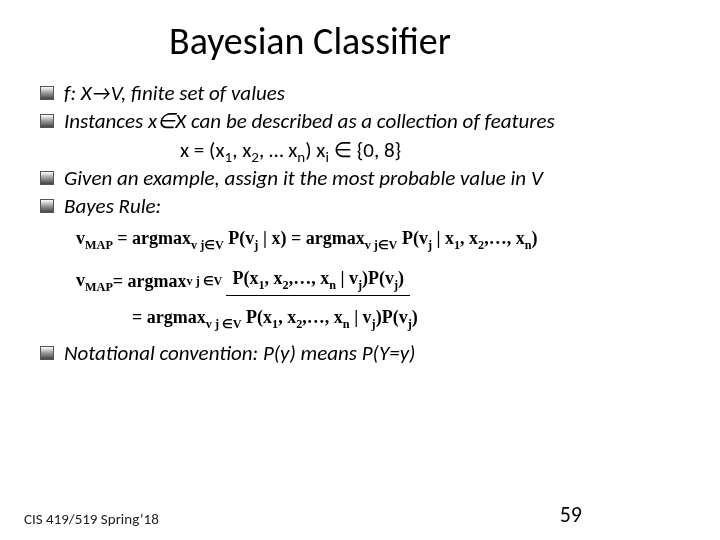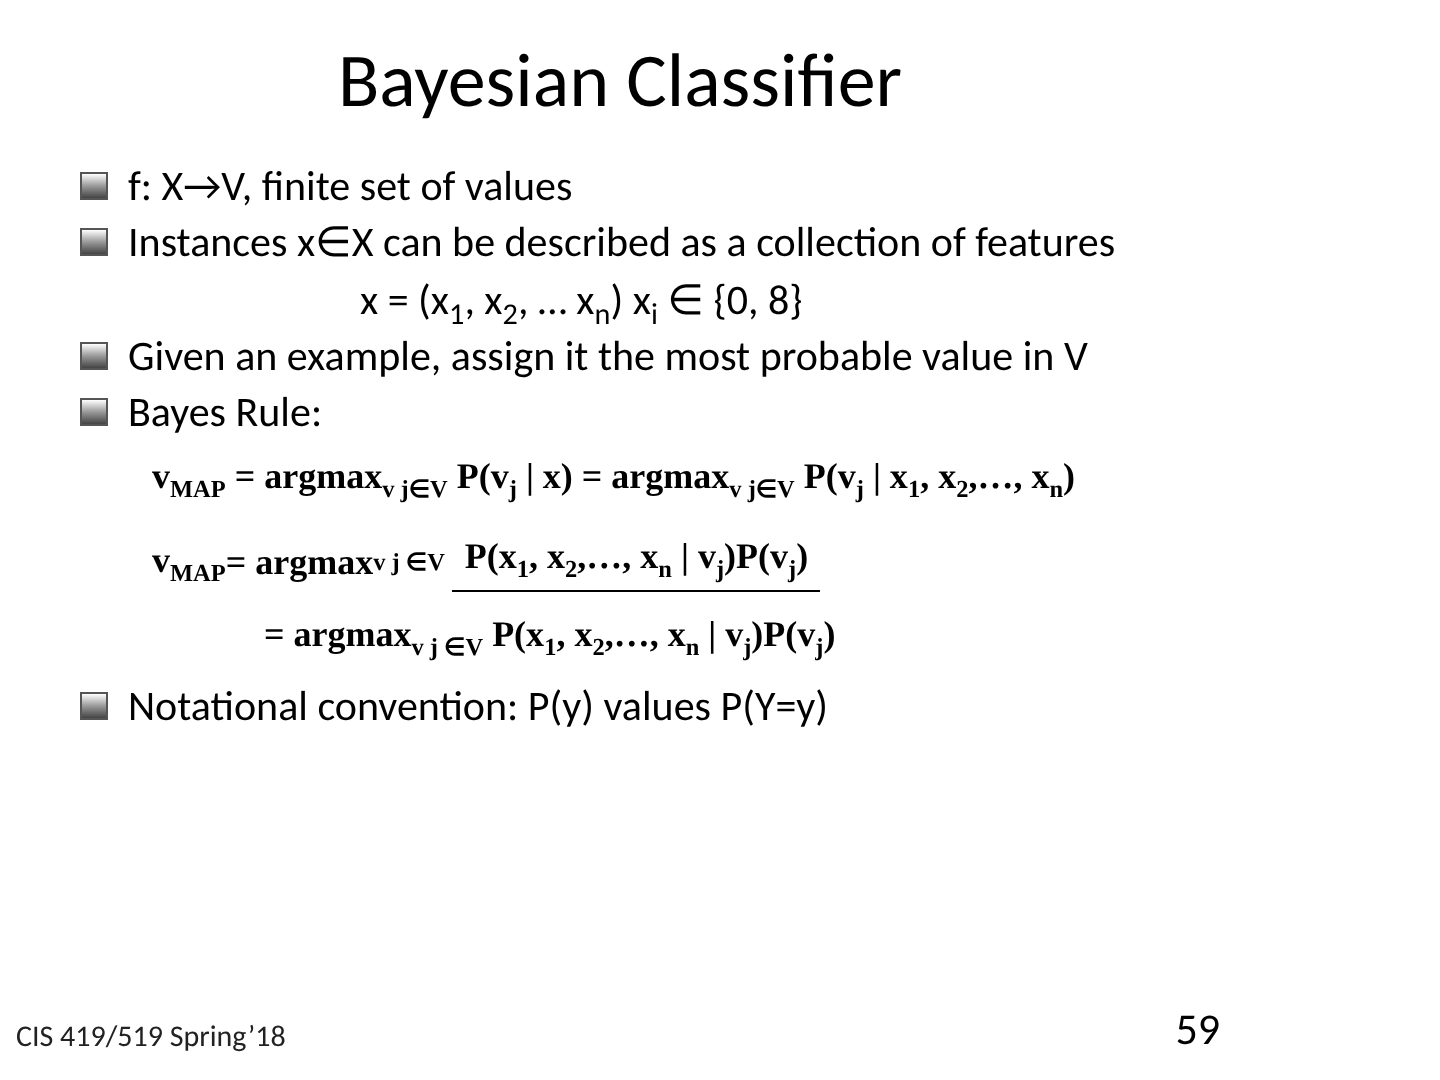--- a/index.html
+++ b/index.html
@@ -2,34 +2,34 @@
 <html><head>
 <meta charset="utf-8">
 <style>
   * { margin: 0; padding: 0; box-sizing: border-box; }
   html, body { width: 720px; height: 540px; background: #fff; font-family: Calibri, Arial, sans-serif; color: #000; }
   .slide { width: 620px; height: 540px; position: relative; padding: 18px 40px 0 40px; }
   .title { text-align: center; font-size: 38px; font-weight: 400; margin-bottom: 16px; }
   .body { font-size: 21px; line-height: 1.25; }
   .bullet-row { display: flex; align-items: flex-start; margin-bottom: 2px; }
   .bullet-icon { width: 14px; height: 14px; margin-top: 6px; margin-right: 10px; flex: 0 0 14px; background: linear-gradient(to bottom, #fff 0%, #999 50%, #444 100%); border: 1px solid #555; }
-  .bullet-text { flex: 1; }
+  .bullet-text { flex: 1; font-style: italic; }
   .indent-line { margin-left: 140px; margin-bottom: 2px; }
   .sub { font-size: 0.72em; vertical-align: sub; line-height: 0; }
   .eq-block { margin: 8px 0 4px 36px; font-family: 'Times New Roman', serif; }
   .eq1 { font-size: 18px; font-weight: bold; }
   .eq2 { font-size: 18px; margin-top: 14px; display: flex; align-items: center; }
   .eq2 .lhs { font-weight: bold; }
   .eq2 .frac { display: inline-flex; flex-direction: row; align-items: center; vertical-align: middle; margin-left: 4px; }
   .eq2 .frac .num { border-bottom: 1.5px solid #000; padding: 0 6px 2px 6px; font-weight: bold; }
   .eq2 .frac .den { padding-top: 2px; font-weight: bold; }
   .eq3 { font-size: 18px; margin-top: 10px; margin-left: 56px; font-weight: bold; }
   .subscript { font-size: 0.68em; vertical-align: sub; }
-  .footer-left { position: absolute; left: 8px; bottom: 12px; font-size: 15px; color: #222; }
-  .footer-right { position: absolute; right: 10px; bottom: 12px; font-size: 22px; color: #000; }
+  .footer-left { position: absolute; left: 24px; bottom: 12px; font-size: 15px; color: #222; }
+  .footer-right { position: absolute; right: 38px; bottom: 12px; font-size: 22px; color: #000; }
   .notational { margin-top: 8px; }
 </style>
 </head>
 <body>
 
 <div class="slide">
   <div class="title">Bayesian Classifier</div>
 
   <div class="body">
 
@@ -73,20 +73,20 @@
       </div>
 
       <div class="eq3">
         <span>=   argmax</span><span class="subscript">v j ∈V</span>
         <span>P(x</span><span class="subscript">1</span><span>, x</span><span class="subscript">2</span><span>,…, x</span><span class="subscript">n</span><span> | v</span><span class="subscript">j</span><span>)P(v</span><span class="subscript">j</span><span>)</span>
       </div>
     </div>
 
     <div class="bullet-row notational">
       <div class="bullet-icon"></div>
-      <div class="bullet-text">Notational convention: P(y) values P(Y=y)</div>
+      <div class="bullet-text">Notational convention: P(y) means P(Y=y)</div>
     </div>
 
   </div>
 
   <div class="footer-left">CIS 419/519 Spring’18</div>
   <div class="footer-right">59</div>
 </div>
 
 </body></html>

